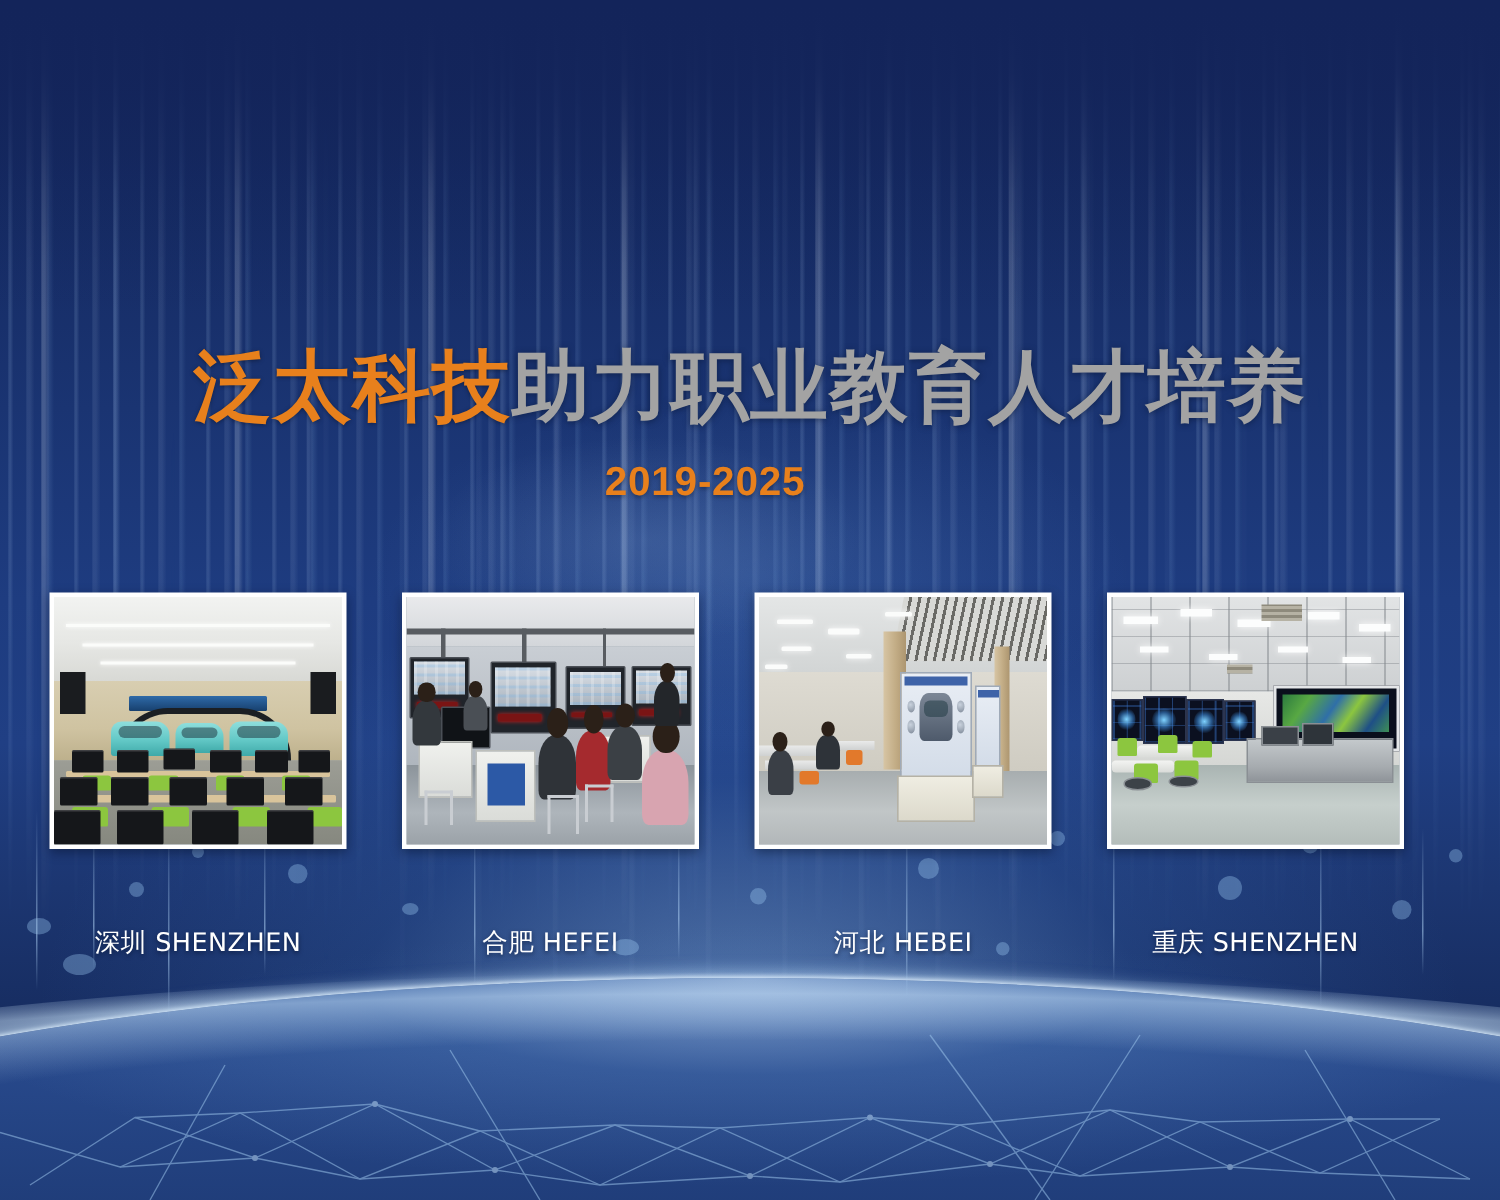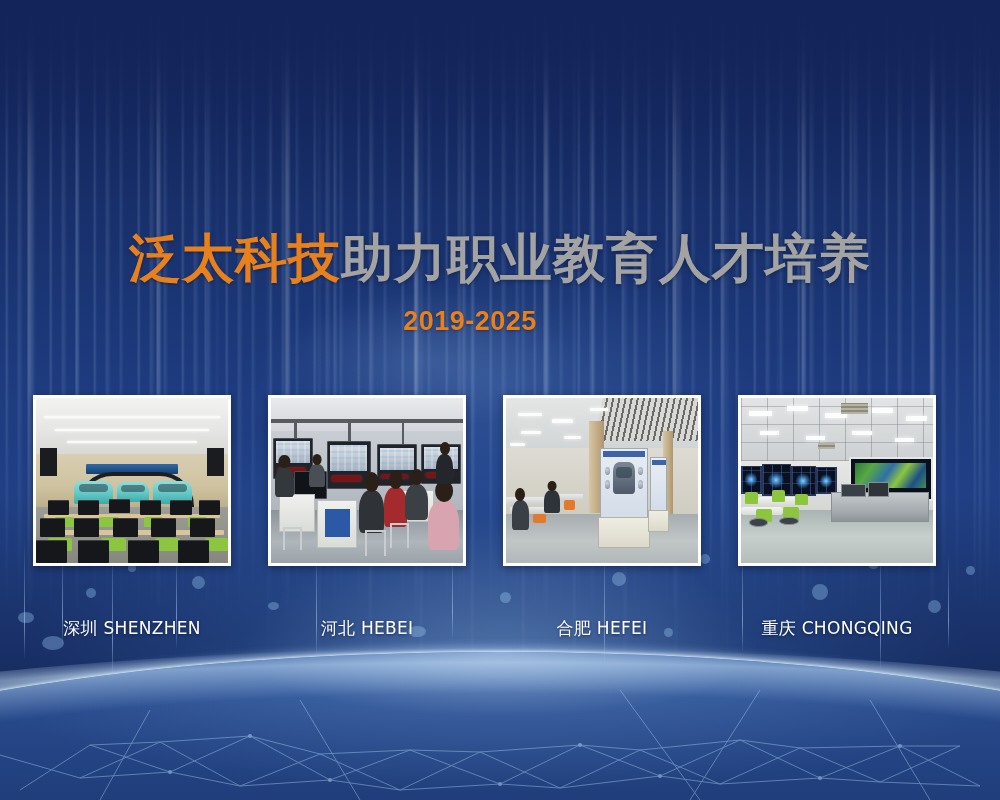--- a/index.html
+++ b/index.html
@@ -578,18 +578,18 @@
         <div class="chair-g" style="left:22%; top:66%; width:8%;  height:8%; background:#8CC63F;"></div>
         <div class="s4-equip" style="left:4%;  top:73%; width:9%;  height:4%; background:#3C4248; border-radius:50%;"></div>
         <div class="s4-equip" style="left:20%; top:72%; width:9%;  height:4%; background:#3C4248; border-radius:50%;"></div>
       </div>
     </div>
 
   </div>
 
   <div class="captions">
     <div class="caption">深圳  SHENZHEN</div>
+    <div class="caption">合肥  HEFEI</div>
     <div class="caption">河北  HEBEI</div>
-    <div class="caption">合肥  HEFEI</div>
-    <div class="caption">重庆  CHONGQING</div>
+    <div class="caption">重庆  SHENZHEN</div>
   </div>
 
 </div>
 
 </body></html>

